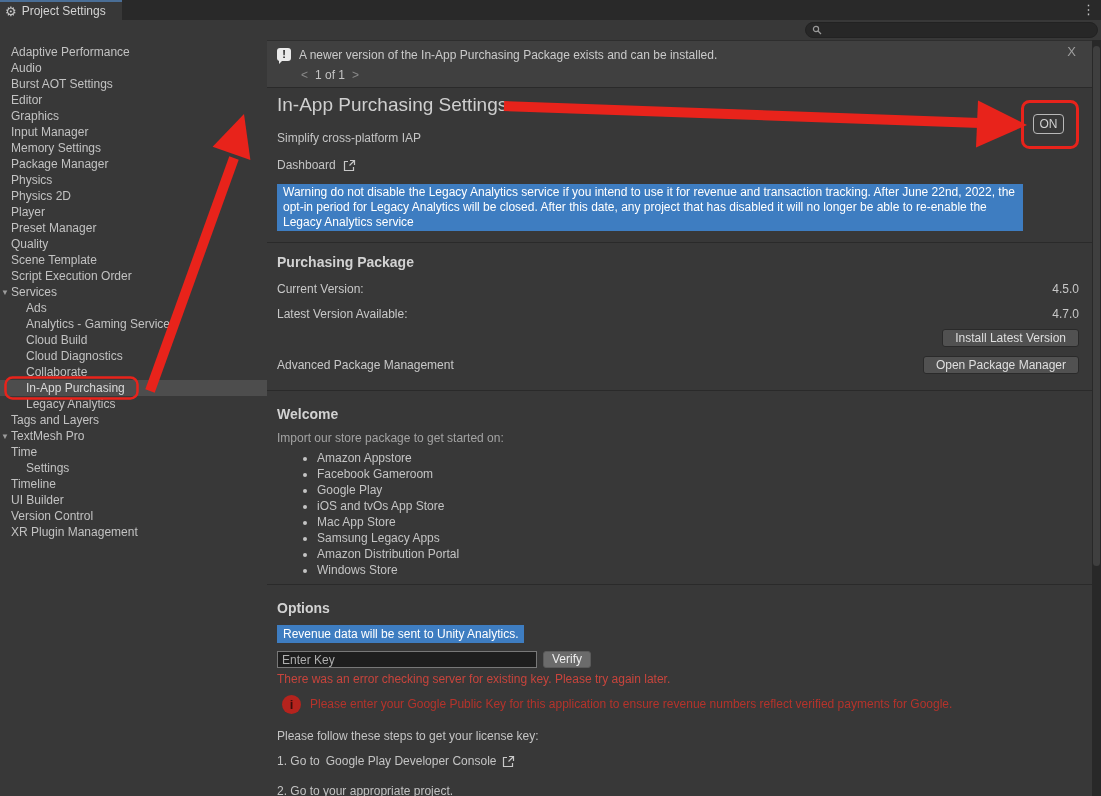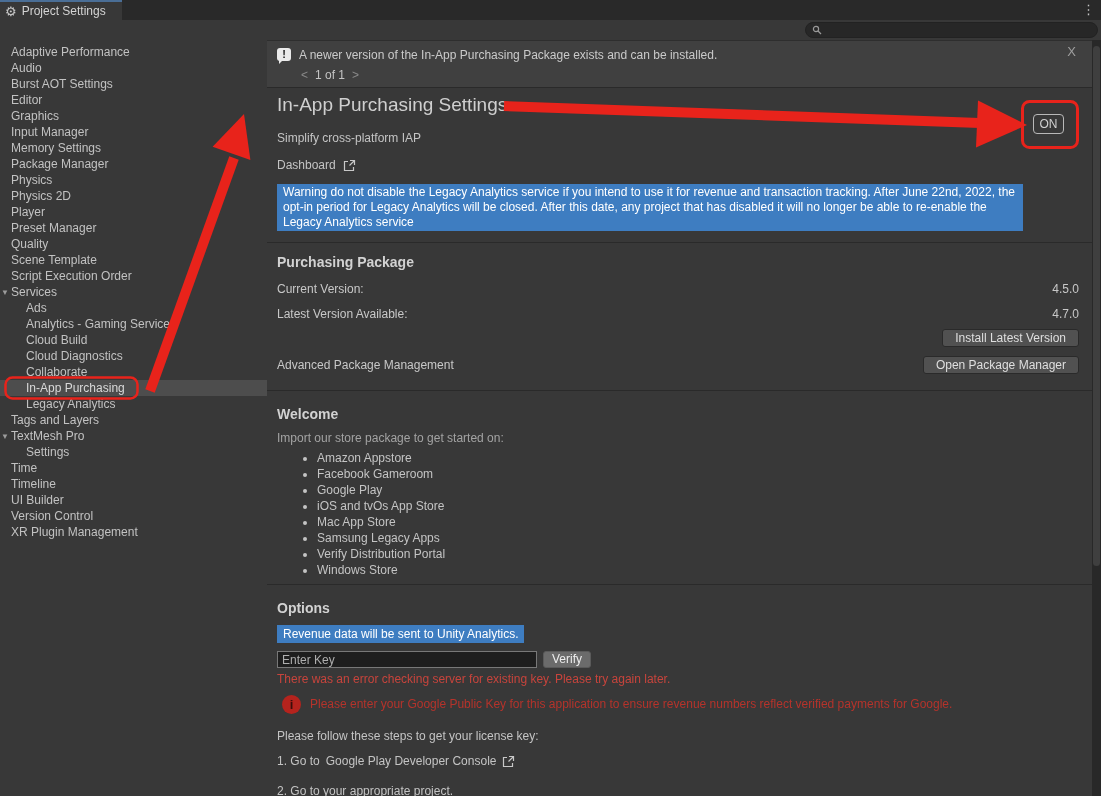--- a/index.html
+++ b/index.html
@@ -239,28 +239,28 @@
       <div class="sb-row">
         
         <span class="sb-label">Tags and Layers</span>
       </div>
 
       <div class="sb-row foldout">
         <span class="fold">▼</span>
         <span class="sb-label">TextMesh Pro</span>
       </div>
 
+      <div class="sb-row">
+        
+        <span class="sb-label">Time</span>
+      </div>
+
       <div class="sb-row indent">
         
         <span class="sb-label">Settings</span>
-      </div>
-
-      <div class="sb-row">
-        
-        <span class="sb-label">Time</span>
       </div>
 
       <div class="sb-row">
         
         <span class="sb-label">Timeline</span>
       </div>
 
       <div class="sb-row">
         
         <span class="sb-label">UI Builder</span>
@@ -335,21 +335,21 @@
         <li class="store-item">Facebook Gameroom</li>
 
         <li class="store-item">Google Play</li>
 
         <li class="store-item">iOS and tvOs App Store</li>
 
         <li class="store-item">Mac App Store</li>
 
         <li class="store-item">Samsung Legacy Apps</li>
 
-        <li class="store-item">Verify Distribution Portal</li>
+        <li class="store-item">Amazon Distribution Portal</li>
 
         <li class="store-item">Windows Store</li>
       </ul>
 
     <div class="sep sep3"></div>
 
     <div class="h2 h2-w">Options</div>
     <div>
       <span class="chip">Revenue data will be sent to Unity Analytics.</span>
     </div>

